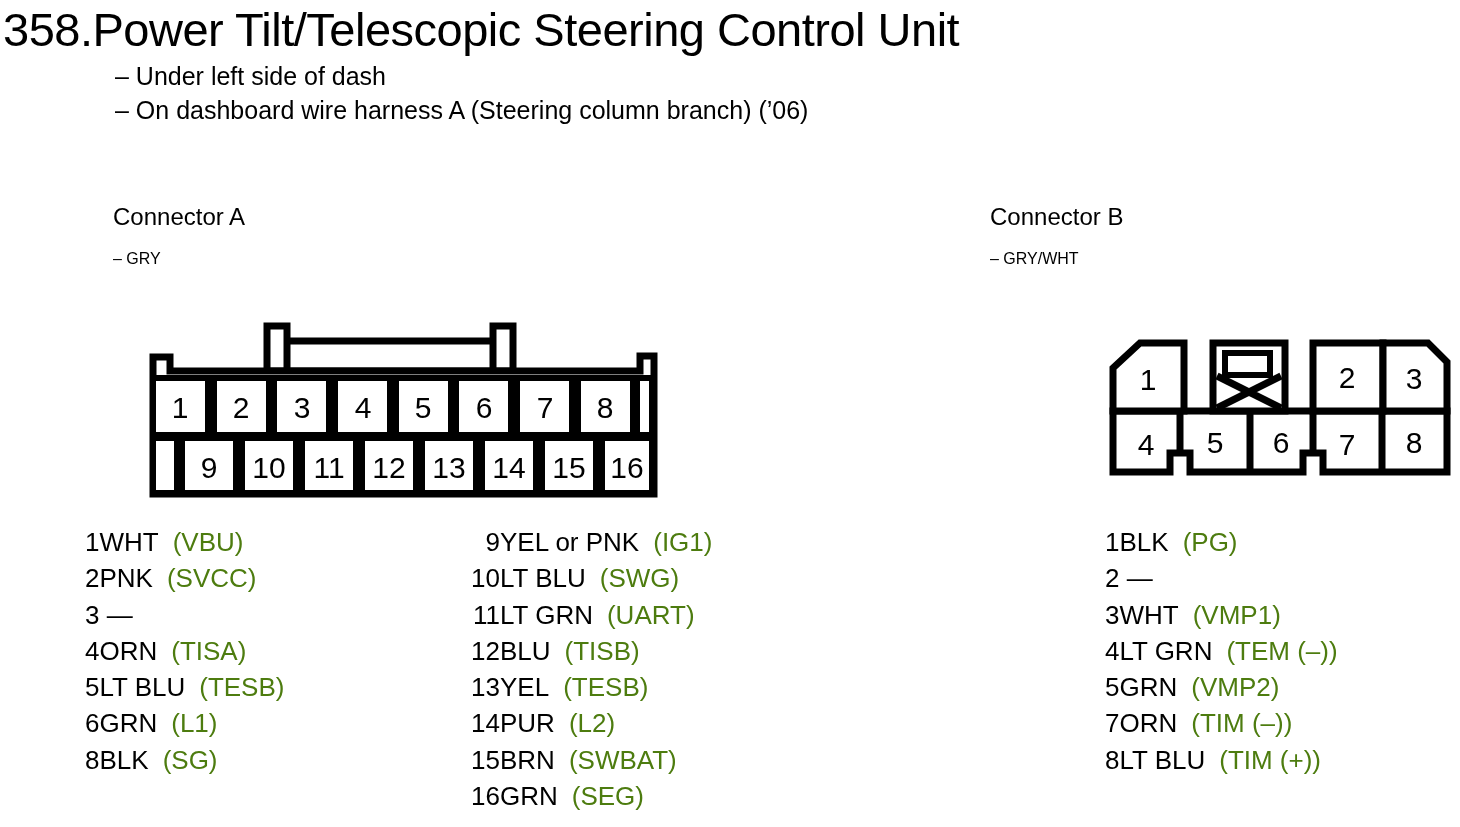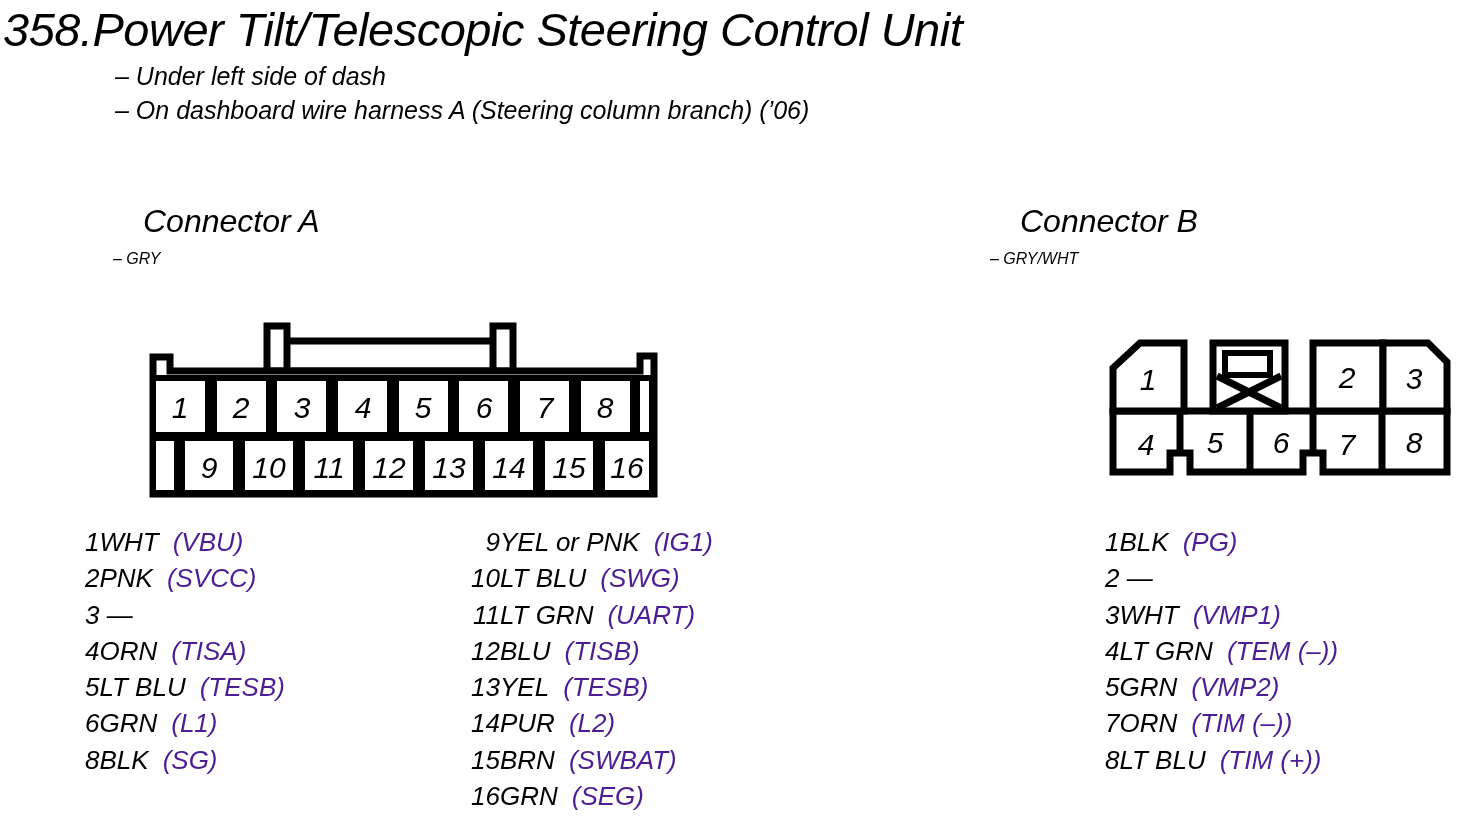--- a/index.html
+++ b/index.html
@@ -4,21 +4,20 @@
 <style>
   html, body { margin: 0; padding: 0; background: #ffffff; }
   .page {
     position: relative;
     width: 1460px;
     height: 827px;
     background: #ffffff;
     color: #000000;
     font-family: "Liberation Sans", sans-serif;
     overflow: hidden;
-    font-style: italic;
   }
   .title {
     position: absolute;
     left: 3px;
     top: 2px;
     font-size: 47px;
     font-weight: 400;
     letter-spacing: -0.5px;
     margin: 0;
     white-space: nowrap;
@@ -26,23 +25,22 @@
   .notes {
     position: absolute;
     left: 115px;
     top: 60px;
     font-size: 25px;
     line-height: 33.5px;
     white-space: nowrap;
   }
   .conn-heading {
     position: absolute;
-    font-size: 32px;
-    white-space: nowrap;
-    margin-left: 30px;
+    font-size: 24px;
+    white-space: nowrap;
   }
   #heading-a { left: 113px; top: 203px; }
   #heading-b { left: 990px; top: 203px; }
   .color-note {
     position: absolute;
     font-size: 16px;
     white-space: nowrap;
   }
   #color-a { left: 113px; top: 250px; }
   #color-b { left: 990px; top: 250px; }
@@ -66,21 +64,21 @@
     top: 524px;
     font-size: 26px;
     line-height: 36.3px;
     white-space: nowrap;
   }
   #col-a-left  { left: 85px;  }
   #col-a-right { left: 470px; }
   #col-b       { left: 1105px; }
   .pin-row .num { display: inline; }
   .two-digit .num { display: inline-block; min-width: 30px; text-align: right; }
-  .pin-row .sig { color: #4c1d95; margin-left: 14px; }
+  .pin-row .sig { color: #4d7c0f; margin-left: 14px; }
   .pin-row .sig:empty { display: none; margin: 0; }
 </style>
 </head>
 <body>
 
 <div class="page">
 
   <h1 class="title">358.Power Tilt/Telescopic Steering Control Unit</h1>
 
   <div class="notes">

